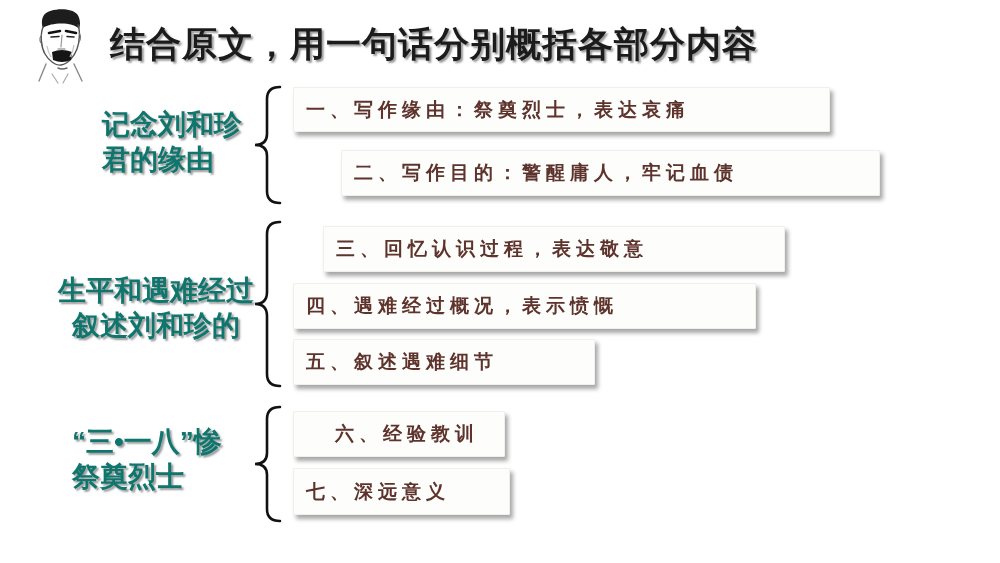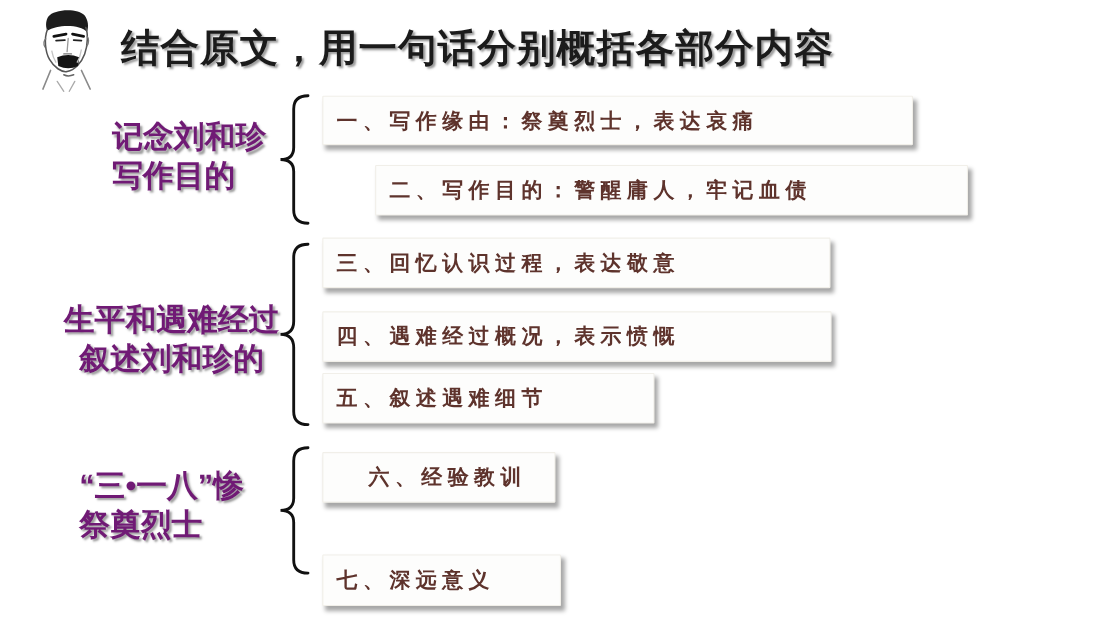--- a/index.html
+++ b/index.html
@@ -9,46 +9,46 @@
   }
   .title{
     position:absolute;left:110px;top:22px;margin:0;
     font-size:35px;line-height:44px;font-weight:bold;color:#1b1b1b;
     letter-spacing:1px;white-space:nowrap;
     text-shadow:2px 2px 2px rgba(0,0,0,0.40);
     font-family:"Liberation Sans",sans-serif;
   }
   .portrait{position:absolute;left:16px;top:2px;}
   .glabel{
-    position:absolute;font-weight:bold;color:#701a75;
+    position:absolute;font-weight:bold;color:#0f766e;
     font-size:28px;line-height:35px;
     text-shadow:2px 2px 2px rgba(0,0,0,0.40);
     font-family:"Liberation Sans",sans-serif;white-space:nowrap;
   }
   .glabel-1{left:102px;top:107px;text-align:left;}
   .glabel-2{left:40px;top:273px;width:232px;text-align:center;}
   .glabel-3{left:72px;top:424px;width:200px;text-align:left;}
   .brace{position:absolute;}
   .brace path{stroke:#111111;stroke-width:2.6;fill:none;stroke-linecap:round;}
   .box{
     position:absolute;left:293px;height:46px;box-sizing:border-box;
     background:#fdfdfc;border:1px solid #f1efe9;border-radius:1px;
     box-shadow:3px 4px 4px rgba(0,0,0,0.35);
     display:flex;align-items:center;padding-left:12px;
     font-family:"Liberation Serif","DejaVu Serif",serif;
     font-size:19px;font-weight:600;color:#5e332c;letter-spacing:5px;
     white-space:nowrap;overflow:hidden;
   }
   .box-1{top:87px;width:537px;height:45px;}
   .box-2{top:150px;width:539px;margin-left:48px;}
-  .box-3{top:216px;width:462px;}
+  .box-3{top:226px;width:462px;margin-left:30px;}
   .box-4{top:283px;width:463px;}
   .box-5{top:339px;width:302px;}
   .box-6{top:411px;width:212px;padding-left:41px;}
-  .box-7{top:468px;width:217px;height:47px;margin-top:36px;}
+  .box-7{top:468px;width:217px;height:47px;}
 </style>
 </head>
 <body>
 
 <div class="slide">
 
   <svg class="portrait" width="88" height="86" viewBox="0 0 88 86" aria-hidden="true">
     <path d="M28,13 C33,6 55,5 61,12 C64,16 65,22 63,27 C57,20 36,20 27,26 C25,21 26,16 28,13 Z" fill="#1d1d1d"></path>
     <path d="M27,25 C24,33 25,45 29,52 C33,59 40,64 45,63 C52,62 58,55 61,47 C64,39 64,28 62,23" stroke="#555" stroke-width="1.4" fill="none" stroke-linecap="round"></path>
     <path d="M26,33 C24,34 23,38 25,41" stroke="#777" stroke-width="1.2" fill="none"></path>
@@ -65,21 +65,21 @@
     <path d="M58,43 Q57,50 54,55" stroke="#c4c4c4" stroke-width="1.2" fill="none"></path>
     <path d="M30,62 L23,79" stroke="#8a8a8a" stroke-width="1.4" stroke-linecap="round"></path>
     <path d="M58,62 L66,79" stroke="#8a8a8a" stroke-width="1.4" stroke-linecap="round"></path>
     <path d="M36,72 L42,81 M52,72 L47,81" stroke="#aaa" stroke-width="1.2" stroke-linecap="round"></path>
   </svg>
 
   <h1 class="title">结合原文，用一句话分别概括各部分内容</h1>
 
   <div class="glabel glabel-1">
     <div>记念刘和珍</div>
-    <div>写作目的</div>
+    <div>君的缘由</div>
   </div>
   <svg class="brace" style="left:248px;top:84px;" width="36" height="122" viewBox="0 0 36 122">
     <path d="M32 3 Q19 3 19 15 L19 50 Q19 61 7 61 Q19 61 19 72 L19 107 Q19 119 32 119"></path>
   </svg>
   <div class="box box-1">一、写作缘由：祭奠烈士，表达哀痛</div>
   <div class="box box-2">二、写作目的：警醒庸人，牢记血债</div>
 
   <div class="glabel glabel-2">
     <div>生平和遇难经过</div>
     <div>叙述刘和珍的</div>

